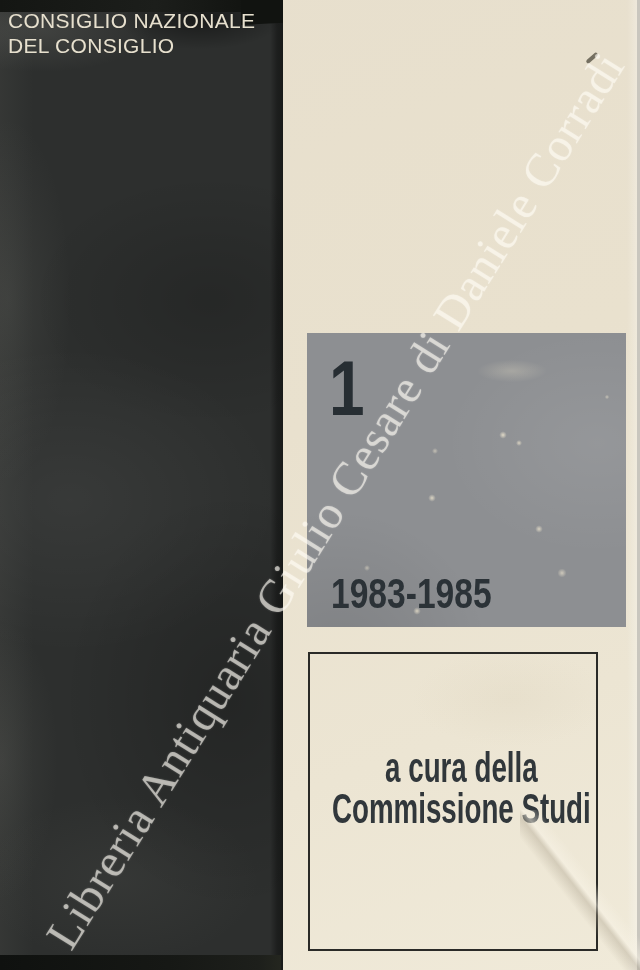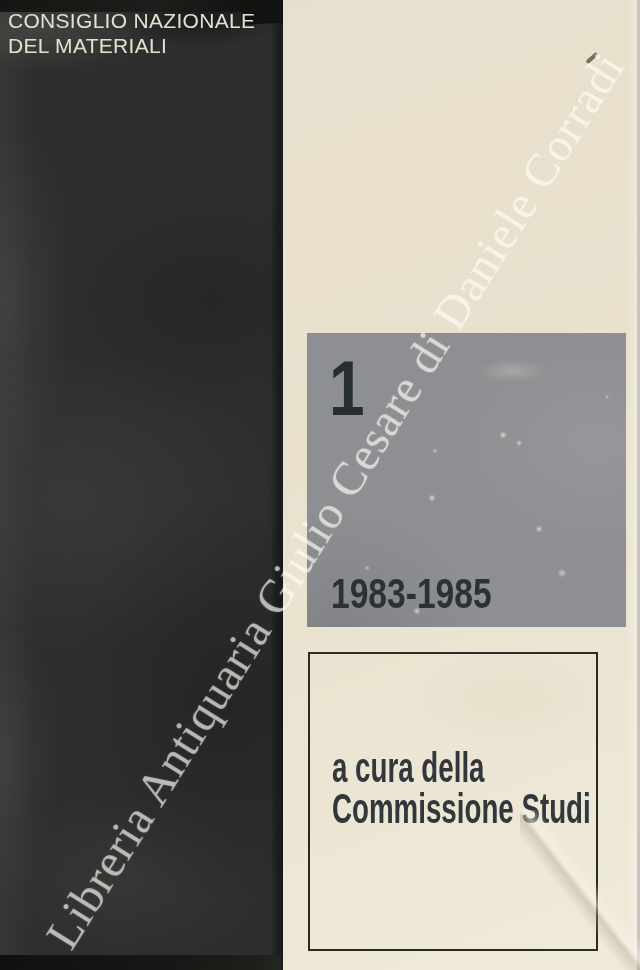--- a/index.html
+++ b/index.html
@@ -74,20 +74,21 @@
   }
   .vol-years{
     position:absolute;left:24px;bottom:9px;font-size:42px;font-weight:bold;
     color:#2b3237;transform:scaleX(.8);transform-origin:0 100%;white-space:nowrap;
   }
   
   .curator-box{
     position:absolute;left:308px;top:652px;width:290px;height:299px;box-sizing:border-box;
     border:2px solid var(--box-border,#2a2a27);
     background-image:radial-gradient(ellipse 140px 70px at 70% 15%, rgba(212,202,178,.2), transparent 70%);
+    text-align:center;
   }
   .curator{
     position:absolute;left:22px;top:93px;font-size:42px;font-weight:bold;line-height:41px;
     color:var(--ink,#31373b);transform:scaleX(.66);transform-origin:0 0;white-space:nowrap;
   }
   
   .edge-right{position:absolute;right:0;top:0;width:3px;height:970px;background:#c9c6be;}
   .edge-soft{position:absolute;right:3px;top:0;width:10px;height:970px;
     background:linear-gradient(90deg,transparent,rgba(255,255,255,.28));}
   .blemish{position:absolute;left:585px;top:56px;width:14px;height:4px;background:#5f5a4c;
@@ -107,21 +108,21 @@
 </head>
 <body>
 
 <div class="cover">
 
   <div class="band">
     <div class="band-top"></div>
     <div class="band-notch"></div>
     <div class="publisher">
       <div>CONSIGLIO NAZIONALE</div>
-      <div>DEL MATERIALI</div>
+      <div>DEL CONSIGLIO</div>
     </div>
     <div class="band-bottom"></div>
   </div>
 
   <div class="edge-soft"></div>
   <div class="edge-right"></div>
 
 
   <div class="gray-box">
     <div class="vol-num">1</div>

